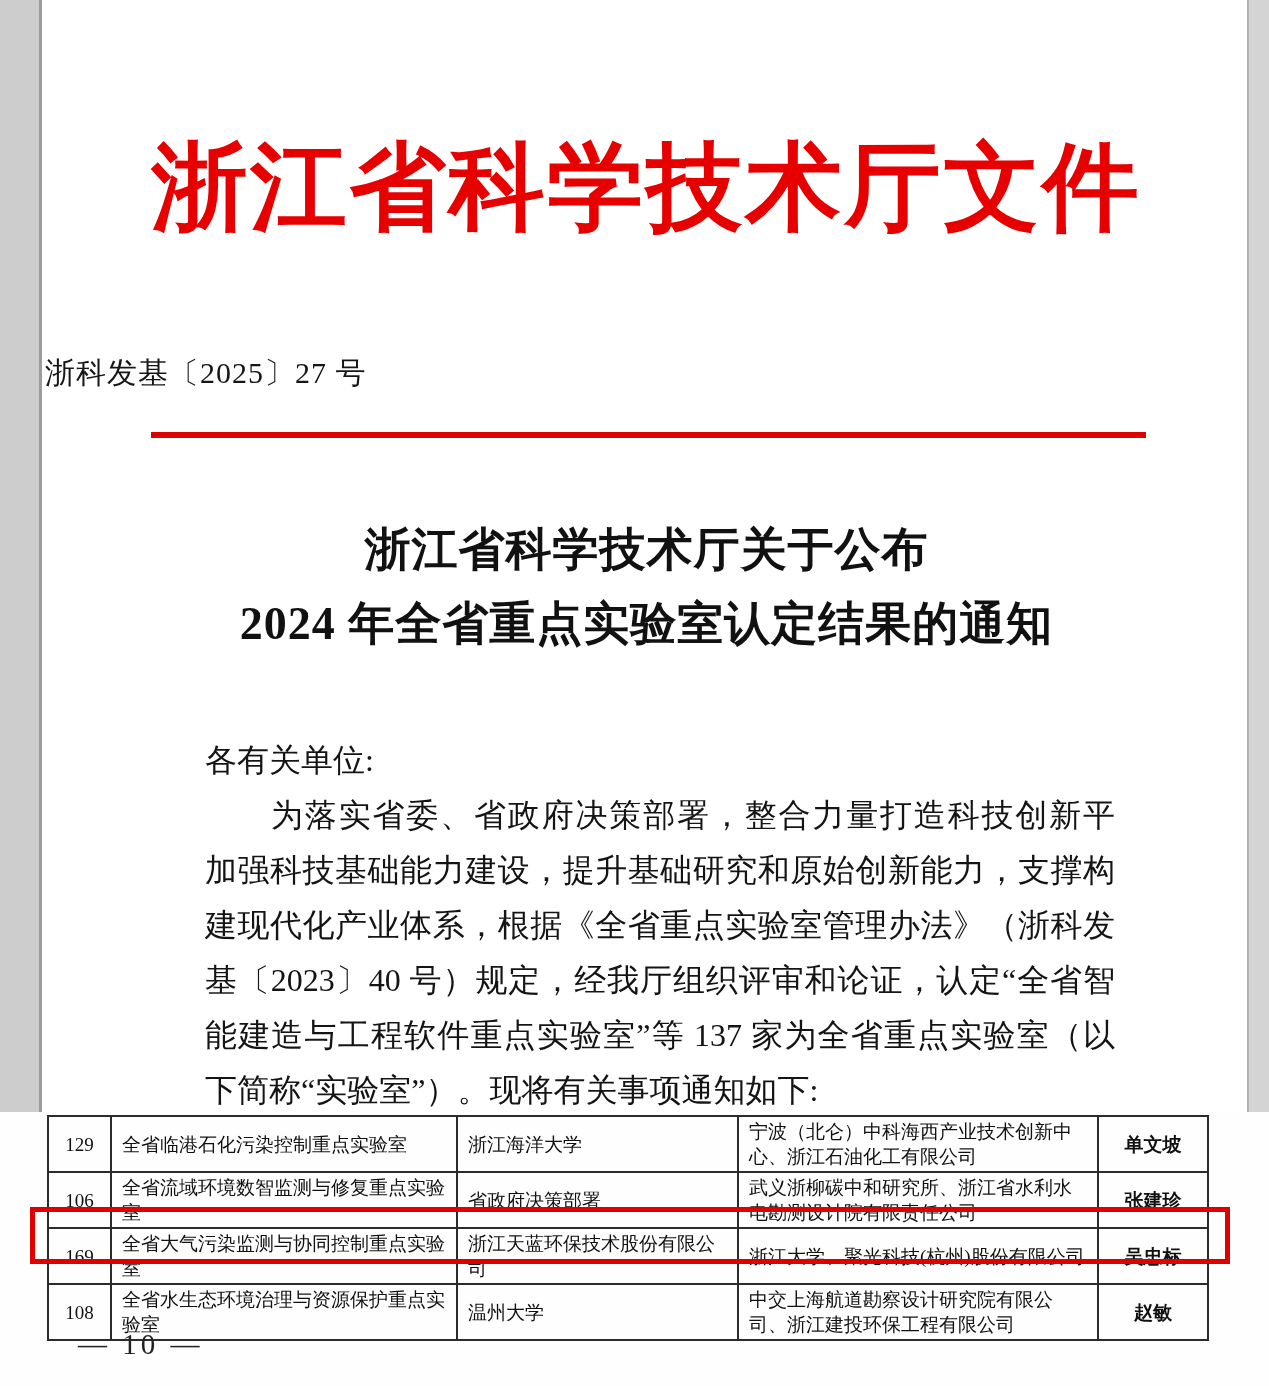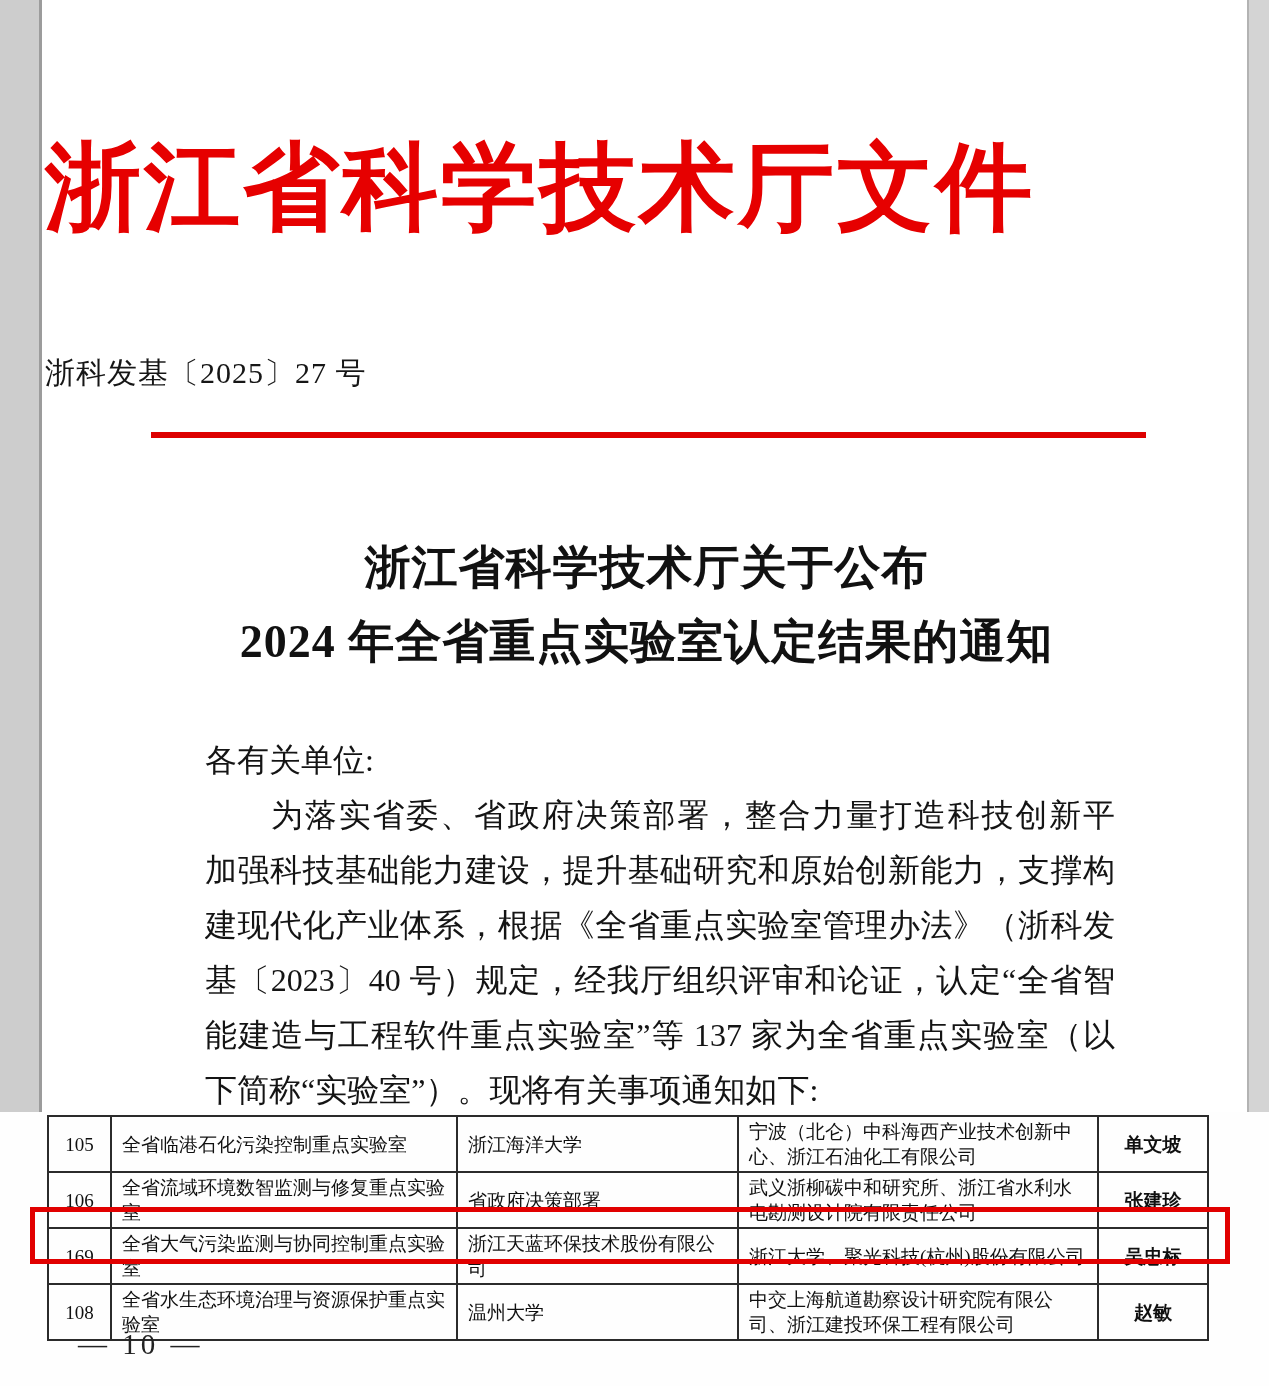--- a/index.html
+++ b/index.html
@@ -18,39 +18,40 @@
     background: #cdcdcd; border-right: 3px solid #9c9c9c;
   }
   .gray-right {
     position: absolute; left: 1247px; top: 0; width: 22px; height: 1113px;
     background: #d4d4d4; border-left: 2px solid #b3b3b3;
   }
 
   
   .letterhead {
     position: absolute; left: 45px; top: 128px; width: 1203px;
+    text-align: center;
     font-size: 96px; font-weight: bold; letter-spacing: 3px;
     color: #e60000; line-height: 120px;
     white-space: nowrap;
   }
   .doc-number {
     position: absolute; left: 45px; top: 352px; width: 1203px;
     font-size: 30px; line-height: 42px;
     color: #161616; letter-spacing: 1px;
   }
   .red-rule {
     position: absolute; left: 151px; top: 432px; width: 995px; height: 6px;
     background: #dd0000;
   }
 
   
   .notice-title {
     position: absolute; left: 45px; width: 1203px;
     text-align: center; font-size: 46px; font-weight: bold;
-    color: #111; line-height: 56px; white-space: nowrap; letter-spacing: 1px; margin-top: 18px;
+    color: #111; line-height: 56px; white-space: nowrap; letter-spacing: 1px;
   }
   .notice-line1 { top: 522px; }
   .notice-line2 { top: 596px; }
 
   
   .body-text {
     position: absolute; left: 205px; top: 733px; width: 910px;
     font-size: 32px; line-height: 55px; color: #141414;
   }
   .body-text .line { height: 55px; white-space: nowrap; }
@@ -117,21 +118,21 @@
   <div class="line fill">建现代化产业体系，根据《全省重点实验室管理办法》（浙科发</div>
   <div class="line fill">基〔2023〕40 号）规定，经我厅组织评审和论证，认定“全省智</div>
   <div class="line fill">能建造与工程软件重点实验室”等 137 家为全省重点实验室（以</div>
   <div class="line">下简称“实验室”）。现将有关事项通知如下:</div>
 </div>
 
 <div class="table-section">
   <table class="results">
     <tbody>
       <tr class="r1">
-        <td class="c-no">105</td>
+        <td class="c-no">129</td>
         <td class="c-lab">全省临港石化污染控制重点实验室</td>
         <td class="c-host">浙江海洋大学</td>
         <td class="c-partners">宁波（北仑）中科海西产业技术创新中心、浙江石油化工有限公司</td>
         <td class="c-director">单文坡</td>
       </tr>
       <tr class="r2">
         <td class="c-no">106</td>
         <td class="c-lab">全省流域环境数智监测与修复重点实验室</td>
         <td class="c-host">省政府决策部署</td>
         <td class="c-partners">武义浙柳碳中和研究所、浙江省水利水电勘测设计院有限责任公司</td>

